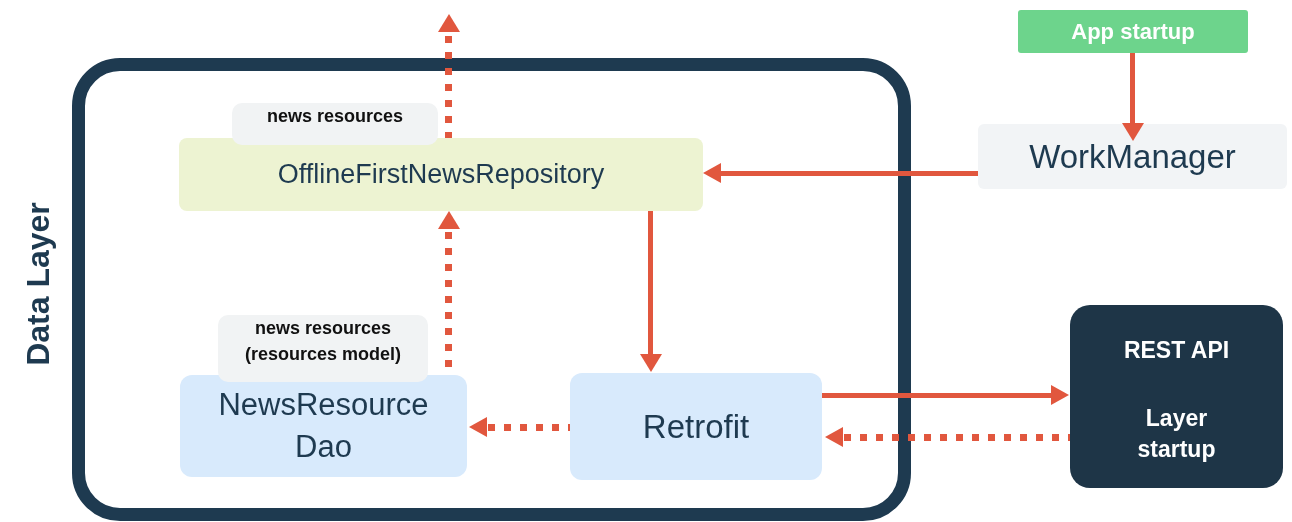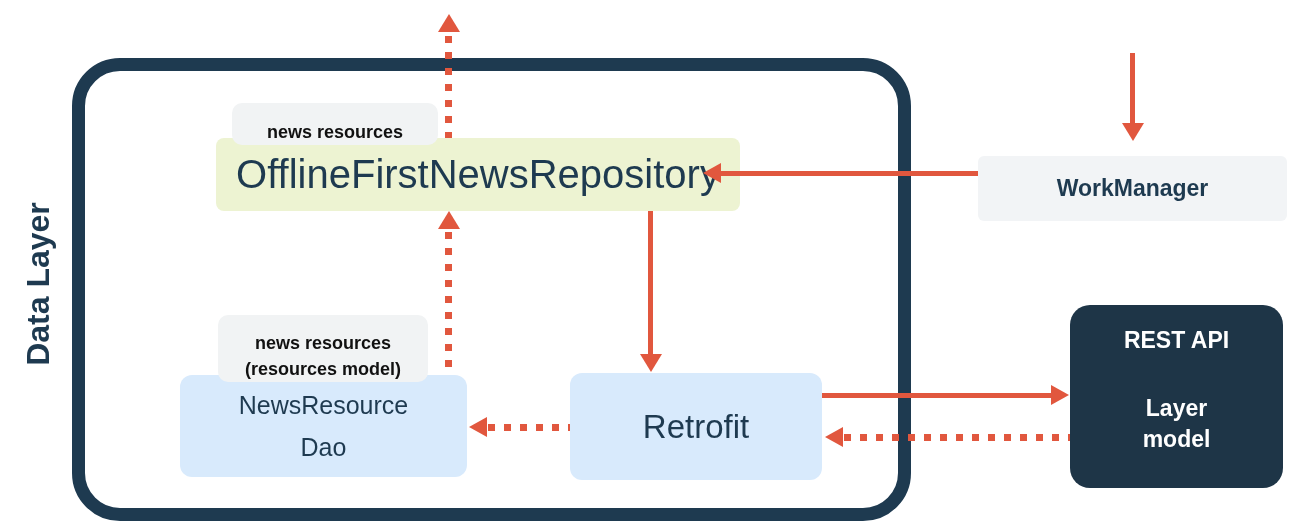--- a/index.html
+++ b/index.html
@@ -14,36 +14,36 @@
   .layer-border{position:absolute;left:72px;top:58px;width:839px;height:463px;
     border:13px solid var(--navy,#1e3a50);border-radius:48px;z-index:1;}
   .layer-label{position:absolute;left:-50px;top:263px;width:175px;height:42px;
     transform:rotate(-90deg);color:var(--navy,#1e3a50);font-size:32px;font-weight:700;
     text-align:center;line-height:42px;z-index:2;letter-spacing:0px;}
 
   
   .node{position:absolute;display:flex;flex-direction:column;align-items:center;
     justify-content:center;text-align:center;z-index:2;color:var(--navy,#1e3a50);}
   .node-repository{left:179px;top:138px;width:524px;height:73px;
-    background:var(--repository-fill,#edf3d2);border-radius:8px;font-size:40px;font-weight:500;margin-left:37px;}
+    background:var(--repository-fill,#edf3d2);border-radius:8px;font-size:27px;font-weight:500;}
   .node-dao{left:180px;top:375px;width:287px;height:102px;
-    background:var(--blue-fill,#d8eafc);border-radius:12px;font-size:25px;font-weight:500;line-height:42px;}
+    background:var(--blue-fill,#d8eafc);border-radius:12px;font-size:31px;font-weight:500;line-height:42px;}
   .node-network{left:570px;top:373px;width:252px;height:107px;
     background:var(--blue-fill,#d8eafc);border-radius:12px;font-size:33px;font-weight:500;line-height:42px;}
-  .node-workmanager{left:978px;top:156px;width:309px;height:65px;
-    background:var(--workmanager-fill,#f2f4f6);border-radius:6px;font-size:23px;font-weight:700;}
+  .node-workmanager{left:978px;top:124px;width:309px;height:65px;
+    background:var(--workmanager-fill,#f2f4f6);border-radius:6px;font-size:33px;font-weight:400;}
   .node-appstartup{left:1018px;top:10px;width:230px;height:43px;
     background:var(--green-fill,#6dd48c);border-radius:3px;color:#fff;font-size:22px;font-weight:700;}
   .node-remote{left:1070px;top:305px;width:213px;height:183px;
     background:var(--remote-fill,#1e3547);border-radius:20px;color:#fff;font-size:23px;
-    font-weight:700;justify-content:flex-start;padding-top:20px;line-height:31px;}
+    font-weight:700;justify-content:flex-start;padding-top:30px;line-height:31px;}
   .remote-gap{height:37px;}
 
   .tag{position:absolute;background:var(--tag-fill,#f1f3f4);border-radius:10px;z-index:4;
-    display:flex;flex-direction:column;align-items:center;justify-content:flex-end;
+    display:flex;flex-direction:column;align-items:center;justify-content:flex-start;
     color:#111;font-size:18px;font-weight:700;line-height:26px;text-align:center;}
   .tag-repo{left:232px;top:103px;width:206px;height:42px;}
   .tag-dao{left:218px;top:315px;width:210px;height:67px;}
 
   
   .arrow{position:absolute;z-index:3;}
   .seg{position:absolute;}
   .solid-h{height:5px;background:var(--arrow,#e1573e);}
   .solid-v{width:5px;background:var(--arrow,#e1573e);}
   .dot-h{height:7px;background:repeating-linear-gradient(to right,var(--arrow,#e1573e) 0 7px,transparent 7px 16px);}
@@ -119,21 +119,24 @@
   </div>
 
   <div class="node node-network">
     <span>Retrofit</span>
   </div>
 
   <div class="node node-workmanager">
     <span>WorkManager</span>
   </div>
 
+  <div class="node node-appstartup">
+    <span>App startup</span>
+  </div>
 
   <div class="node node-remote">
     <span>REST API</span>
     <span class="remote-gap"></span>
     <span>Layer</span>
-    <span>model</span>
+    <span>startup</span>
   </div>
 
 </div>
 
 </body></html>

